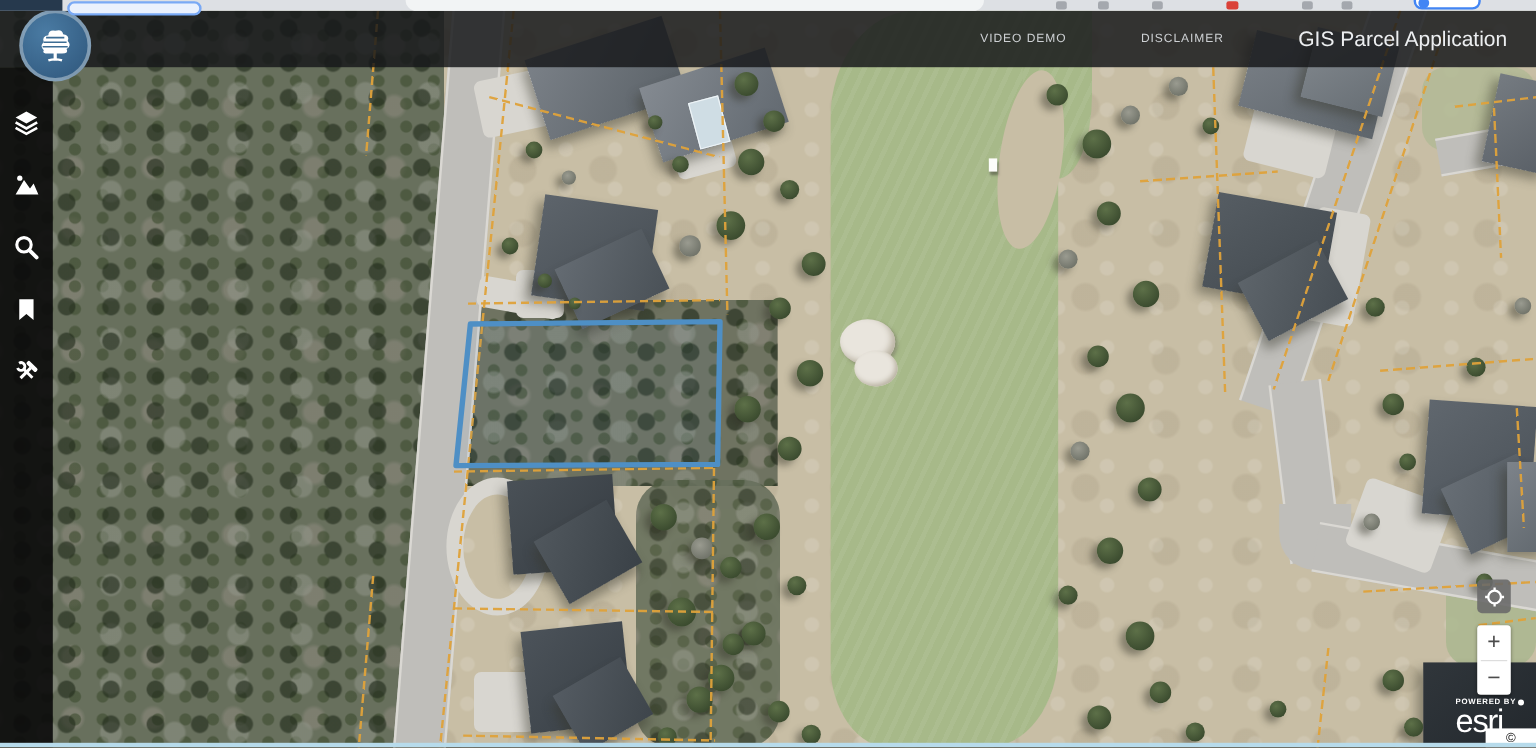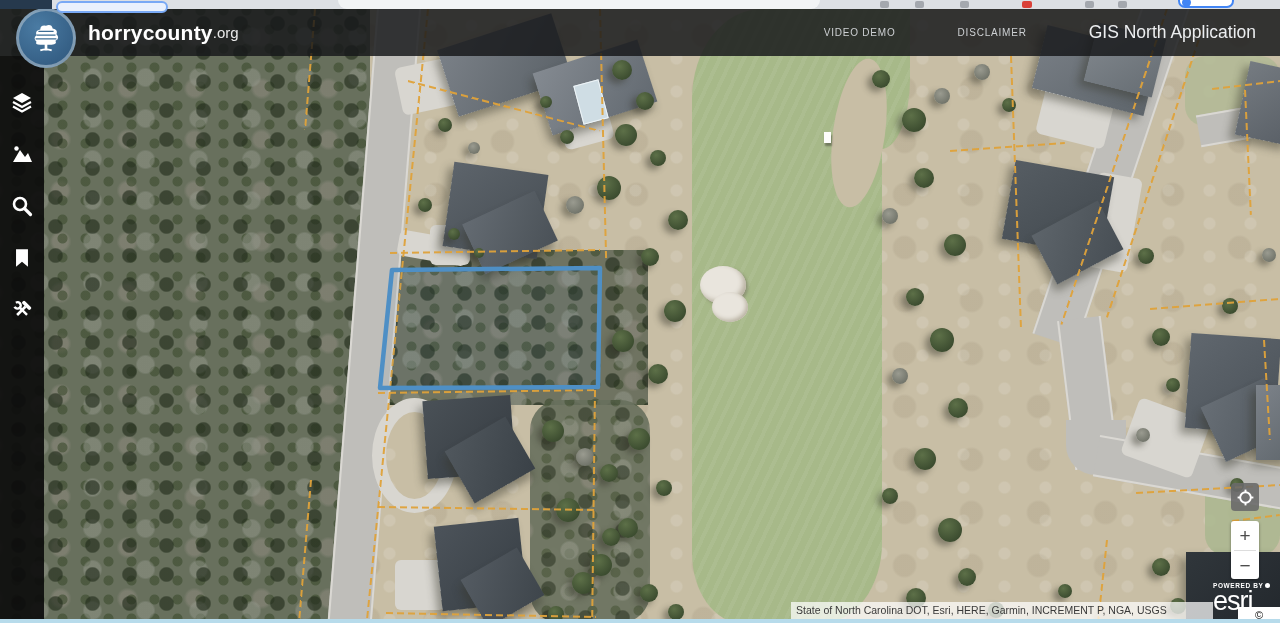--- a/index.html
+++ b/index.html
@@ -214,28 +214,24 @@
       <div class="pl" style="left:1232px;top:511px;width:48px;transform:rotate(-7.1deg)"></div>
       <div class="pl" style="left:1136px;top:483px;width:144px;transform:rotate(-3.2deg)"></div>
     </div>
   </div>
 
   <svg id="parcel-highlight" width="240" height="155" viewBox="0 0 240 155">
     <polygon points="10,143 22,25 230,23 228,142" fill="rgba(70,130,180,0.07)" stroke="#4e8fc5" stroke-width="4.5" stroke-linejoin="round"></polygon>
   </svg>
 
   <div id="header">
-    <div id="brand">
-      <span class="nm">horrycounty</span>
-        <span class="tld">.org</span>
-    </div>
     <div id="header-right">
       <span class="navlink">VIDEO DEMO</span>
       <span class="navlink">DISCLAIMER</span>
-      <span id="app-title">GIS North Application</span>
+      <span id="app-title">GIS Parcel Application</span>
     </div>
   </div>
   <div id="logo">
     <svg width="38" height="38" viewBox="0 0 40 40">
       <path d="M10 24 Q6 20 10 17 Q8 12 14 11 Q14 6 20 7 Q26 5 27 10 Q33 11 31 16 Q35 20 30 23 Q32 27 26 27 L14 27 Q8 27 10 24 Z" fill="#fff"></path>
       <path d="M9 21 H31 M10 17 H30 M12 13 H28" stroke="#3d6d94" stroke-width="1.4" fill="none"></path>
       <rect x="18.6" y="26" width="2.8" height="7" fill="#fff"></rect>
       <path d="M14 33 Q20 31 26 33" stroke="#fff" stroke-width="2" fill="none"></path>
     </svg>
   </div>
@@ -286,21 +282,20 @@
       <line x1="8.5" y1="13.6" x2="8.5" y2="16.4" stroke="#fff" stroke-width="1.9"></line>
       <line x1="0.6" y1="8.5" x2="3.4" y2="8.5" stroke="#fff" stroke-width="1.9"></line>
       <line x1="13.6" y1="8.5" x2="16.4" y2="8.5" stroke="#fff" stroke-width="1.9"></line>
     </svg>
   </div>
   <div id="zoomctl">
     <div class="zb">+</div>
     <div class="div"></div>
     <div class="zb">−</div>
   </div>
-  <div id="attribution">State of North Carolina DOT, Esri, HERE, Garmin, INCREMENT P, NGA, USGS</div>
   <div id="esri-block">
     <div class="pb">
         <span>POWERED BY</span>
         <i></i>
       </div>
     <div class="lg">esri</div>
   </div>
   <div id="ccar">© CCAR</div>
 
   <div id="browser-strip">

